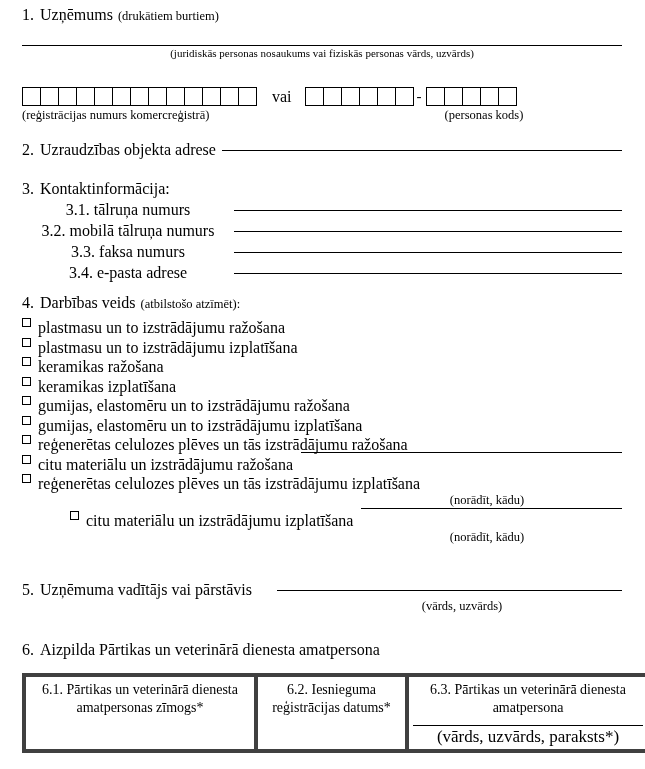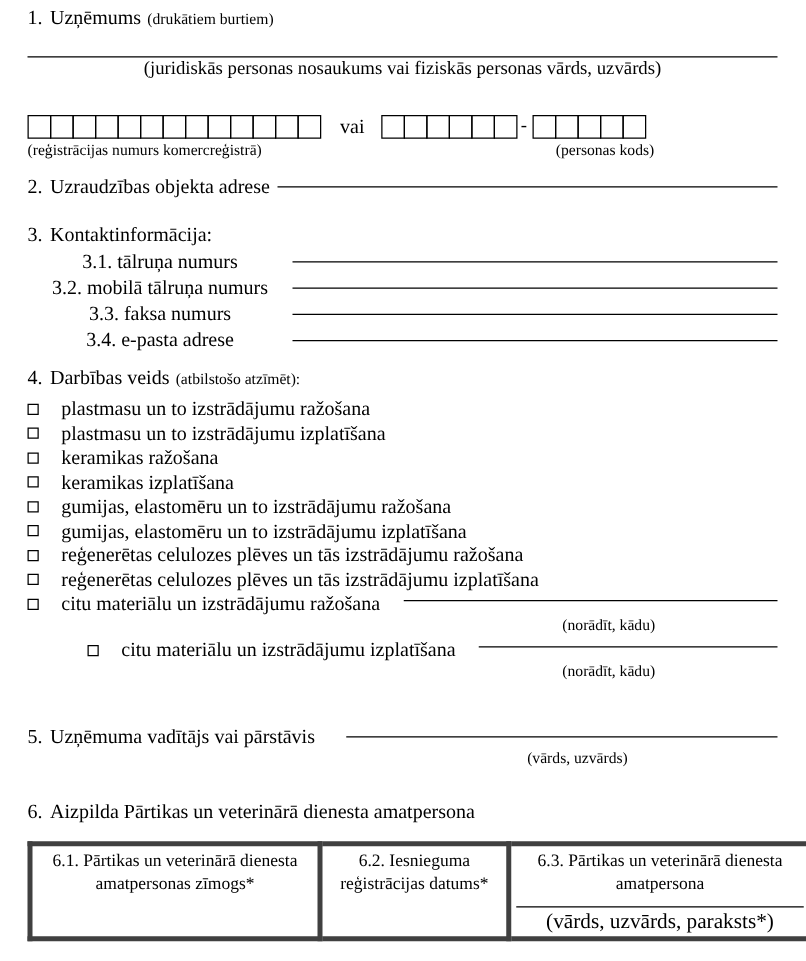--- a/index.html
+++ b/index.html
@@ -31,21 +31,21 @@
   .sec-title { font-size: 16px; }
   .small { font-size: 12.5px; }
 
   .rule-full {
     border-bottom: 1px solid #000;
     height: 0;
     margin-top: 21px;
   }
   .caption-center {
     text-align: center;
-    font-size: 15px;
+    font-size: 11px;
     margin-top: 1px;
   }
 
   
   .boxrow {
     display: flex;
     align-items: center;
     margin-top: 28px;
   }
   .boxes {
@@ -100,23 +100,22 @@
     border-bottom: 1px solid #000;
     height: 0;
     position: relative;
     top: -4px;
   }
 
   
   #sec4 { position: absolute; left: 22px; top: 294px; width: 600px; }
   .cb-row {
     display: flex;
-    align-items: center;
+    align-items: flex-start;
     margin-top: 1.5px;
-    gap: 11px;
   }
   .cb {
     width: 9px;
     height: 9px;
     border: 1px solid #000;
     display: inline-block;
     margin-right: 7px;
     position: relative;
     top: -1px;
     flex: none;
@@ -288,27 +287,27 @@
       <div class="cb-row">
         <span class="cb"></span>
         <span class="cb-label">gumijas, elastomēru un to izstrādājumu izplatīšana</span>
       </div>
       <div class="cb-row">
         <span class="cb"></span>
         <span class="cb-label">reģenerētas celulozes plēves un tās izstrādājumu ražošana</span>
       </div>
       <div class="cb-row">
         <span class="cb"></span>
-        <span class="cb-label">reģenerētas celulozes plēves un tās izstrādājumu izplatīšana</span>
-      </div>
-
-      <div class="cb-row">
-        <span class="cb"></span>
         <span class="cb-label">citu materiālu un izstrādājumu ražošana</span>
         <span class="cb-line"></span>
+      </div>
+
+      <div class="cb-row">
+        <span class="cb"></span>
+        <span class="cb-label">reģenerētas celulozes plēves un tās izstrādājumu izplatīšana</span>
       </div>
       <div class="hint-right" style="width:270px; margin-left:330px; margin-top:0;">(norādīt, kādu)</div>
 
       <div class="cb-row" style="margin-top:4px;padding-left:48px;">
         <span class="cb"></span>
         <span class="cb-label">citu materiālu un izstrādājumu izplatīšana</span>
         <span class="cb-line"></span>
       </div>
       <div class="hint-right" style="width:270px; margin-left:330px; margin-top:0;">(norādīt, kādu)</div>
     </div>

